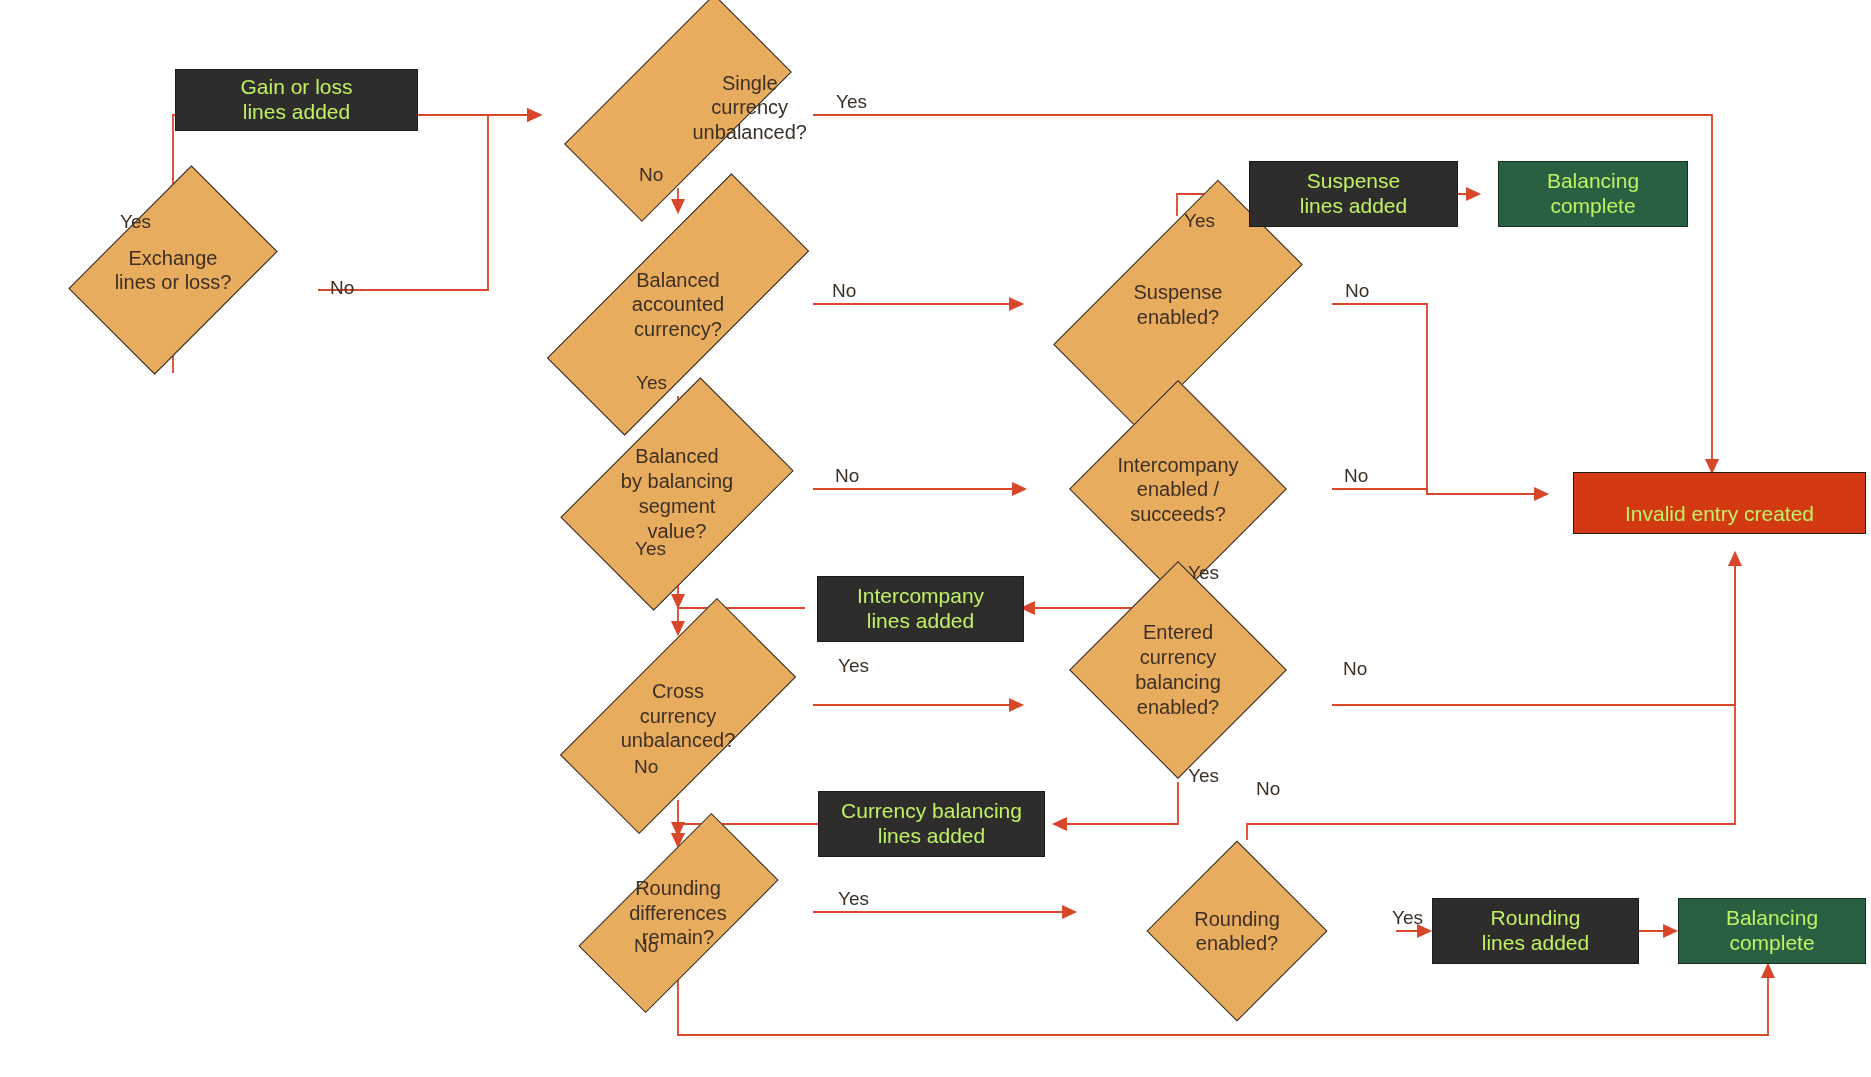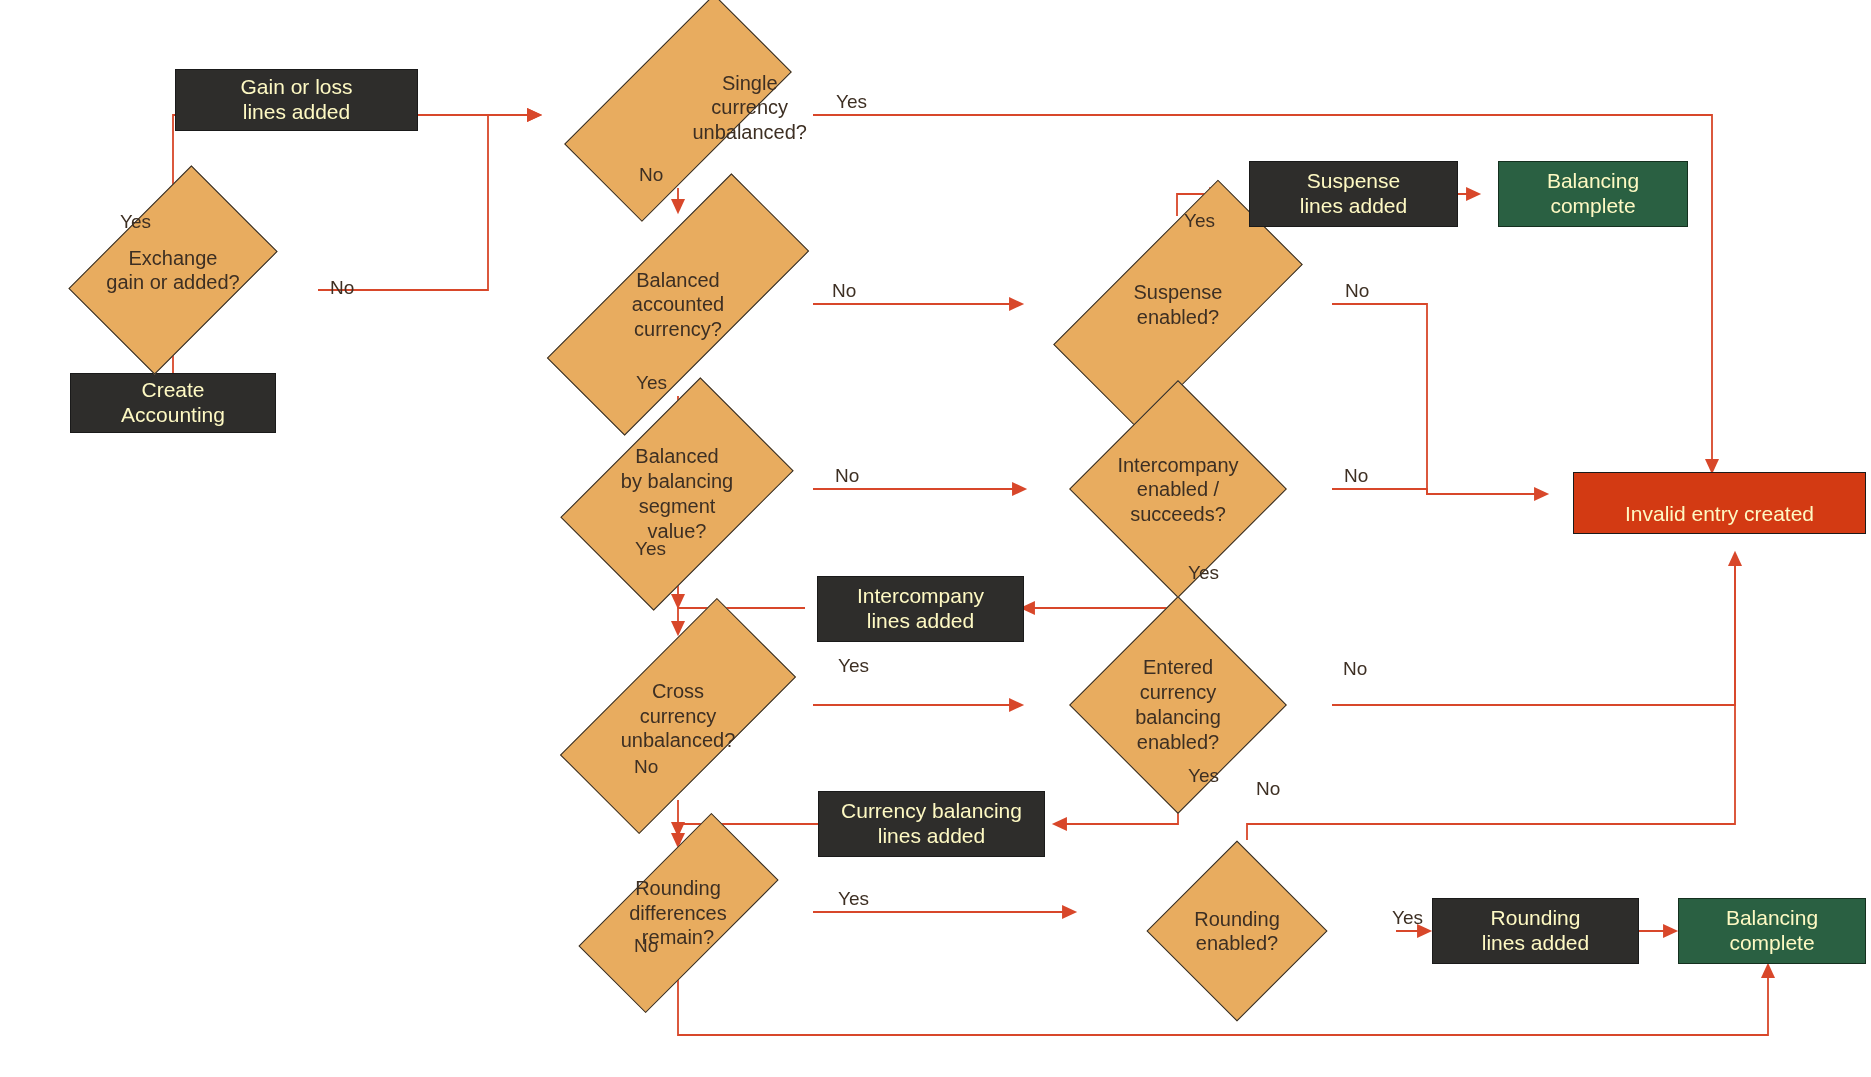--- a/index.html
+++ b/index.html
@@ -9,21 +9,21 @@
     position:relative;overflow:hidden;
   }
   #canvas{position:absolute;inset:0;width:1871px;height:1077px;}
   svg#wires{position:absolute;left:0;top:0;width:1871px;height:1077px;overflow:visible;}
 
   .node{position:absolute;box-sizing:border-box;display:flex;align-items:center;justify-content:center;text-align:center;}
 
   
   .box{
     border:1.5px solid #1a1a1a;
-    color:#fef9c3;
+    color:#bef264;
     font-size:21px;
     line-height:1.18;
     padding:6px 12px;
   }
   .box.dark{background:#2e2d2b;}
   .box.green{background:#2a6042;border-color:#14301f;}
   .box.red{background:#d33a13;border-color:#1a1a1a;}
 
   
   .diamond{
@@ -109,29 +109,25 @@
       <path d="M678,980 L678,1035 L1768,1035 L1768,965" marker-end="url(#ah)"></path>
 
       <path d="M1247,840 L1247,824 L1735,824 L1735,553"></path>
 
       <path d="M1396,931 L1430,931" marker-end="url(#ah)"></path>
 
       <path d="M1639,931 L1676,931" marker-end="url(#ah)"></path>
     </g>
   </svg>
 
-  <div class="node box dark" style="left:70px;top:373px;width:206px;height:60px;">
-    <span style="white-space:pre-line;">Create
-Accounting</span>
-  </div>
 
   <div class="node diamond" style="left:25px;top:209px;width:296px;height:122px;">
     <div class="dshape" style="left:87px;top:-26px;width:122px;height:174px;transform-origin:center;"></div>
     <span class="dlabel" style="white-space:pre-line;">Exchange
-gain or added?</span>
+lines or loss?</span>
   </div>
 
   <div class="node box dark" style="left:175px;top:69px;width:243px;height:62px;">
     <span style="white-space:pre-line;">Gain or loss
 lines added</span>
   </div>
 
   <div class="node diamond" style="left:543px;top:27px;width:270px;height:161px;justify-content:flex-end;">
     <div class="dshape" style="left:80px;top:-25px;width:110px;height:212px;"></div>
     <span class="dlabel" style="white-space:pre-line;">Single
@@ -186,21 +182,21 @@
     <span style="white-space:pre-line;">Invalid entry created</span>
   </div>
 
   <div class="node diamond" style="left:543px;top:632px;width:270px;height:168px;">
     <div class="dshape" style="left:79px;top:-27px;width:112px;height:222px;"></div>
     <span class="dlabel" style="white-space:pre-line;">Cross
 currency
 unbalanced?</span>
   </div>
 
-  <div class="node diamond" style="left:1024px;top:628px;width:308px;height:154px;">
+  <div class="node diamond" style="left:1024px;top:593px;width:308px;height:154px;">
     <div class="dshape" style="left:77px;top:0px;width:154px;height:154px;"></div>
     <span class="dlabel" style="white-space:pre-line;line-height:1.24;">Entered
 currency
 balancing
 enabled?</span>
   </div>
 
   <div class="node box dark" style="left:818px;top:791px;width:227px;height:66px;">
     <span style="white-space:pre-line;">Currency balancing
 lines added</span>

